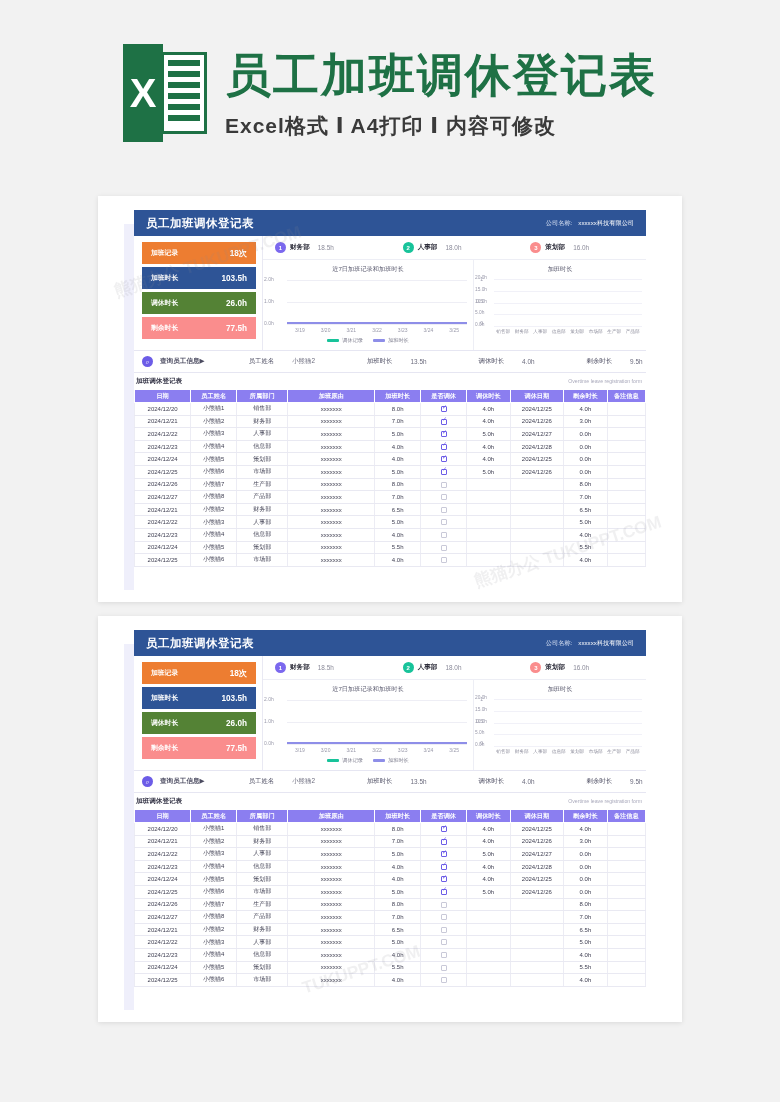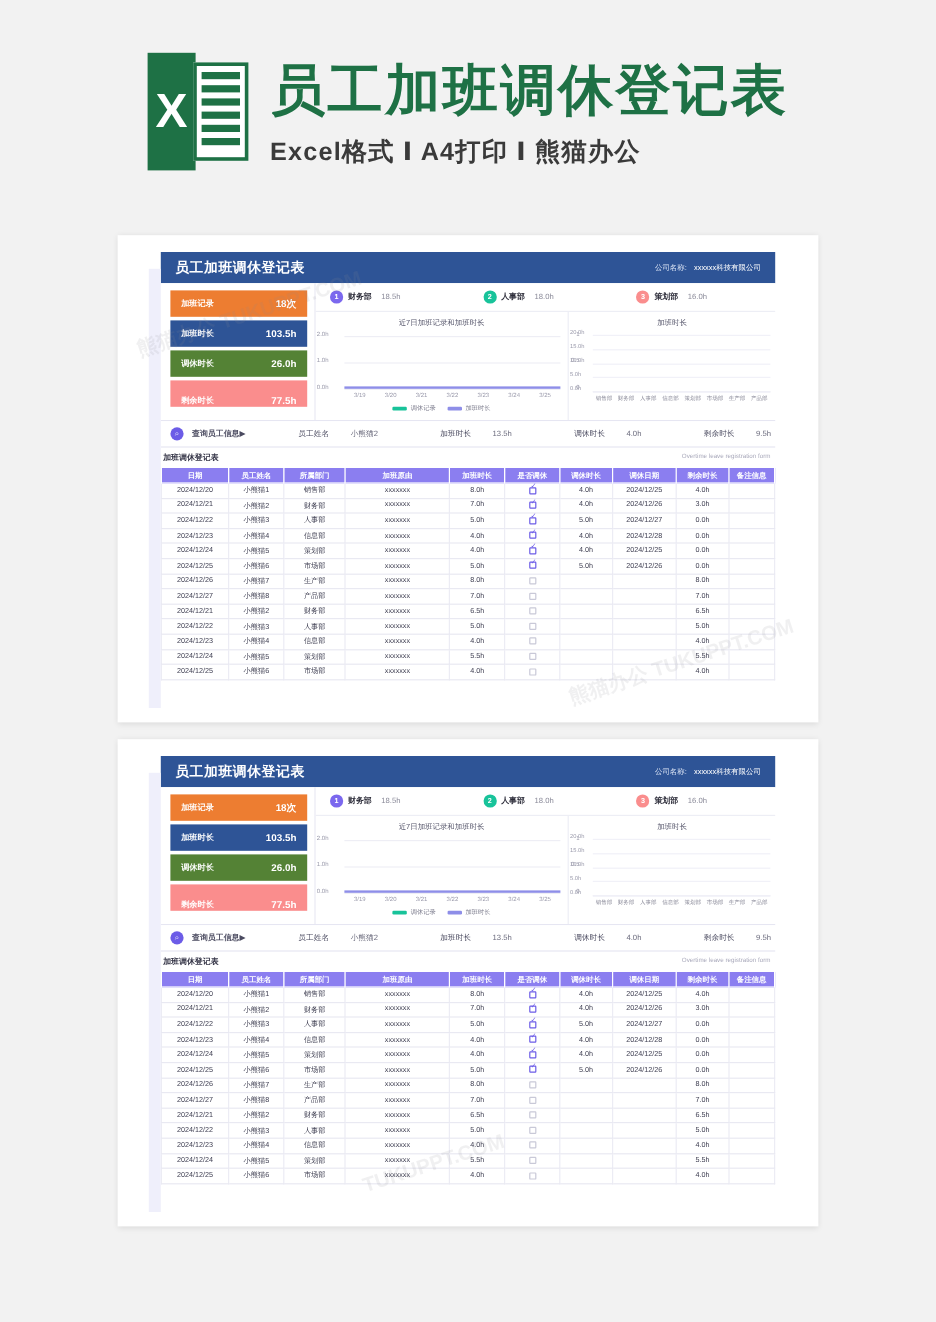--- a/index.html
+++ b/index.html
@@ -41,21 +41,21 @@
 
   
   .dash { display: flex; height: 115px; border-bottom: 1px solid #e6e6f2; background:#fff; }
   .kpis { width: 128px; padding: 6px 6px 6px 8px; display: flex; flex-direction: column; gap: 3px; }
   .kpi { height: 22px; display: flex; align-items: center; justify-content: space-between; padding: 0 9px; }
   .kpi-l { color: #fff; font-size: 6.8px; font-weight: 700; }
   .kpi-v { color: #fff; font-size: 8.2px; font-weight: 700; }
   .kpi.k1 { background: #ed7d31; align-items: center; }
   .kpi.k2 { background: #2e5496; }
   .kpi.k3 { background: #548235; }
-  .kpi.k4 { background: #fa8d8d; align-items: flex-end; }
+  .kpi.k4 { background: #fa8d8d; }
 
   .charts { flex: 1; border-left: 1px solid #e9e9f3; display: flex; flex-direction: column; }
   .rank-row { height: 24px; display: flex; align-items: center; border-bottom: 1px solid #edeef5; }
   .rank { flex: 1; display: flex; align-items: center; gap: 4px; padding-left: 12px; }
   .rank-badge { width: 11px; height: 11px; border-radius: 50%; color: #fff; font-size: 6px; font-weight: 700;
        display: flex; align-items: center; justify-content: center; flex: 0 0 auto; }
   .rank-badge.b1 { background: #7b68ee; }
   .rank-badge.b2 { background: #18c39a; }
   .rank-badge.b3 { background: #fa8d8d; }
   .rank-name { font-size: 6.6px; font-weight: 700; color: #2b2b38; }
@@ -137,21 +137,21 @@
             <i></i>
             <i></i>
             <i></i>
             <i></i>
             <i></i>
             <i></i>
           </div>
       </div>
       <div class="banner-txt">
         <div class="banner-title">员工加班调休登记表</div>
-        <div class="banner-sub">Excel格式 Ⅰ A4打印 Ⅰ 熊猫办公</div>
+        <div class="banner-sub">Excel格式 Ⅰ A4打印 Ⅰ 内容可修改</div>
       </div>
     </div>
   </div>
 
   <div class="sheet-wrap" id="sheet-1">
   <div class="doc">
     <div class="doc-left-strip"></div>
 
     <div class="tbar">
       <div class="tbar-title">员工加班调休登记表</div>

